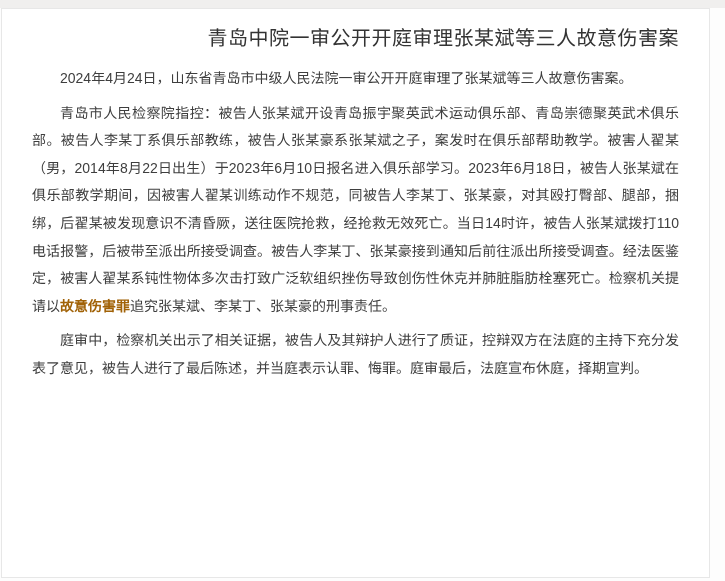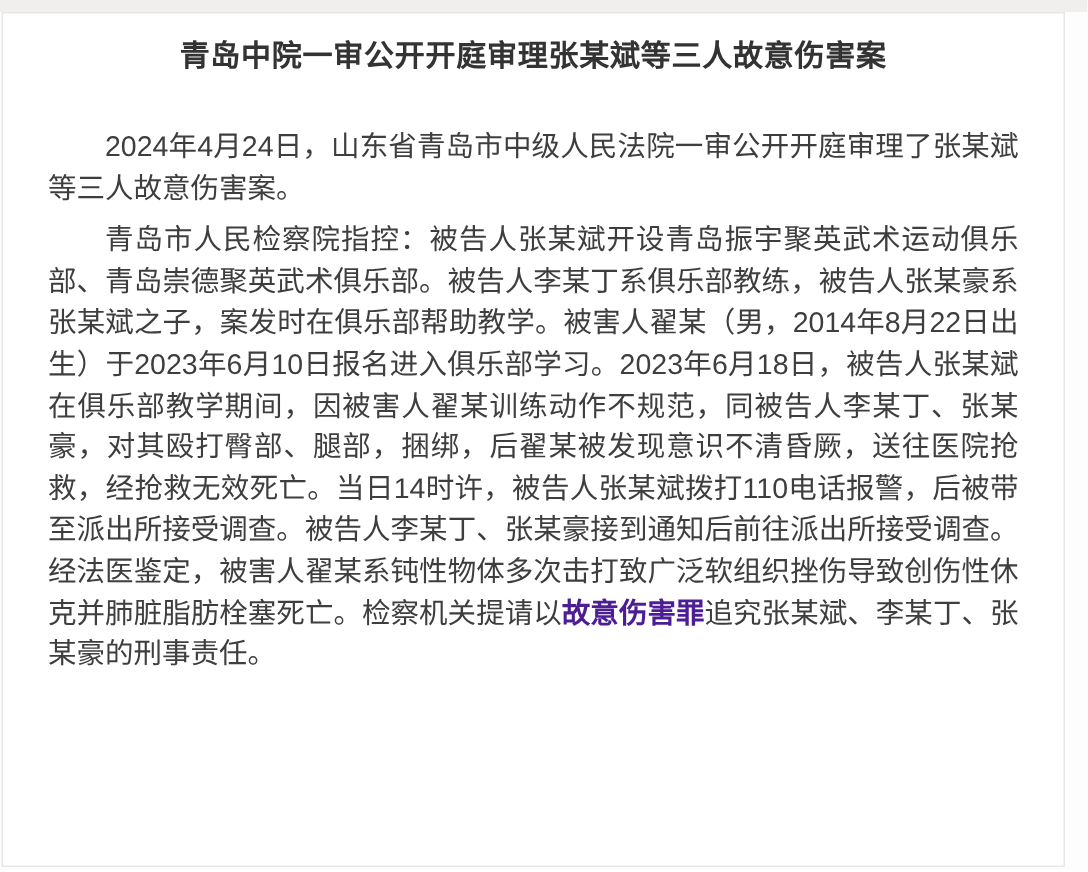--- a/index.html
+++ b/index.html
@@ -29,47 +29,48 @@
     width: 709px;
     height: 570px;
     box-sizing: border-box;
     background: #ffffff;
     border: 1px solid #e7e7e7;
     overflow: hidden;
   }
   .article-title {
     margin: 16px 30px 0 30px;
     font-size: 20px;
-    font-weight: 700;
+    font-weight: 400;
     letter-spacing: 0.5px;
     line-height: 26px;
-    text-align: center;
+    text-align: right;
     color: #333333;
   }
   .article-body {
-    margin: 34px 30px 0 30px;
-    font-size: 19px;
+    margin: 14px 30px 0 30px;
+    font-size: 14px;
     line-height: 27.6px;
     text-align: justify;
     color: #3e3e3e;
   }
   .article-body p {
     margin: 0 0 7px 0;
     text-indent: 2em;
   }
   .article-body strong {
     font-weight: 700;
-    color: #4c1d95;
+    color: #a16207;
   }
 </style>
 </head>
 <body>
 
 <div class="page">
   <div class="top-strip"></div>
   <div class="article-panel">
     <h1 class="article-title">青岛中院一审公开开庭审理张某斌等三人故意伤害案</h1>
     <div class="article-body">
       <p>2024年4月24日，山东省青岛市中级人民法院一审公开开庭审理了张某斌等三人故意伤害案。</p>
       <p><span>青岛市人民检察院指控：被告人张某斌开设青岛振宇聚英武术运动俱乐部、青岛崇德聚英武术俱乐部。被告人李某丁系俱乐部教练，被告人张某豪系张某斌之子，案发时在俱乐部帮助教学。被害人翟某（男，2014年8月22日出生）于2023年6月10日报名进入俱乐部学习。2023年6月18日，被告人张某斌在俱乐部教学期间，因被害人翟某训练动作不规范，同被告人李某丁、张某豪，对其殴打臀部、腿部，捆绑，后翟某被发现意识不清昏厥，送往医院抢救，经抢救无效死亡。当日14时许，被告人张某斌拨打110电话报警，后被带至派出所接受调查。被告人李某丁、张某豪接到通知后前往派出所接受调查。经法医鉴定，被害人翟某系钝性物体多次击打致广泛软组织挫伤导致创伤性休克并肺脏脂肪栓塞死亡。检察机关提请以</span><strong>故意伤害罪</strong><span>追究张某斌、李某丁、张某豪的刑事责任。</span></p>
+      <p>庭审中，检察机关出示了相关证据，被告人及其辩护人进行了质证，控辩双方在法庭的主持下充分发表了意见，被告人进行了最后陈述，并当庭表示认罪、悔罪。庭审最后，法庭宣布休庭，择期宣判。</p>
     </div>
   </div>
 </div>
 
 </body></html>

